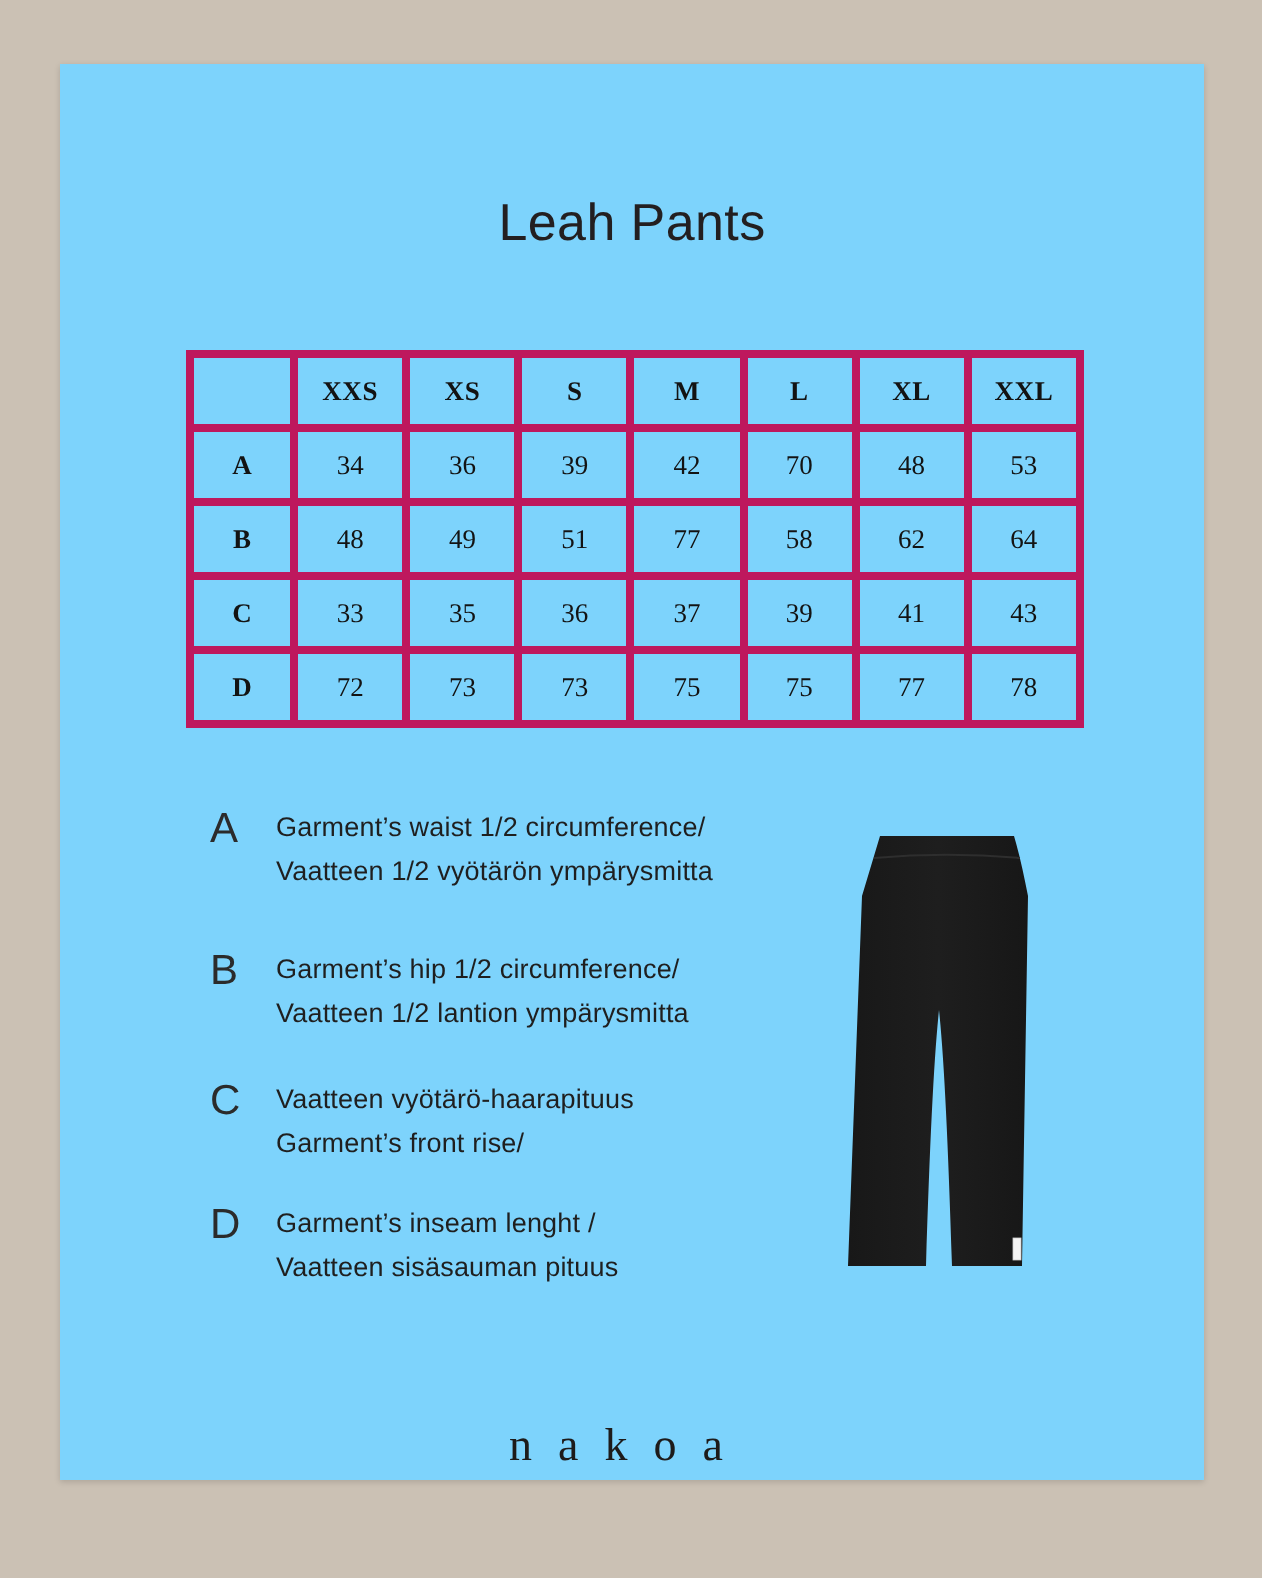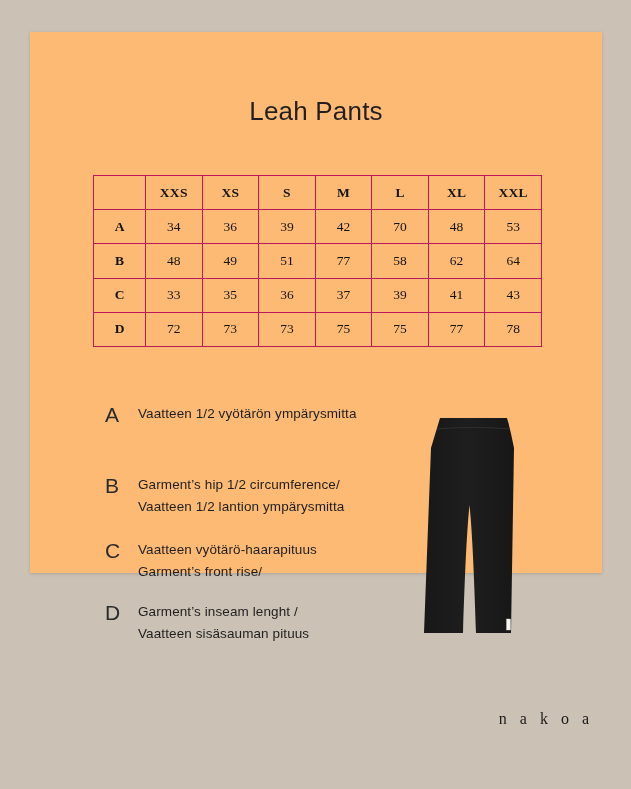--- a/index.html
+++ b/index.html
@@ -10,22 +10,22 @@
   }
   .frame {
     position: relative;
     width: 631px; height: 789px;
     background: #cbc1b4;
     overflow: hidden;
   }
   .card {
     position: absolute;
     left: 30px; top: 32px;
-    width: 572px; height: 541px;
-    background: #fdba74;
+    width: 572px; height: 708px;
+    background: #7dd3fc;
     box-shadow: 0 1px 3px rgba(0,0,0,0.15);
   }
   .title {
     position: absolute;
     left: 0; right: 0; top: 64px;
     text-align: center;
     font-size: 26px;
     font-weight: 400;
     letter-spacing: 0.2px;
     color: #231f20;
@@ -34,21 +34,21 @@
     position: absolute;
     left: 63px; top: 143px;
     width: 449px; height: 172px;
     border-collapse: collapse;
     table-layout: fixed;
     font-family: "Liberation Serif", serif;
     color: #131313;
   }
   table.size-table col.c-label { width: 52px; }
   table.size-table th, table.size-table td {
-    border: 1px solid #be185d;
+    border: 4px solid #be185d;
     text-align: center;
     vertical-align: middle;
     padding: 0;
     height: 33px;
     font-size: 13.5px;
   }
   table.size-table thead th { font-weight: 700; letter-spacing: 0.3px; }
   table.size-table tbody th { font-weight: 700; }
   table.size-table tbody td { font-weight: 400; }
   .legend-item {
@@ -76,24 +76,24 @@
   .legend-b { top: 442px; }
   .legend-c { top: 507px; }
   .legend-d { top: 569px; }
   .pants-figure {
     position: absolute;
     left: 380px; top: 382px;
     width: 115px; height: 230px;
   }
   .logo {
     position: absolute;
-    left: 0; right: 0; top: 678px;
-    text-align: right;
+    left: 0; right: 16px; top: 678px;
+    text-align: center;
     font-family: "Liberation Serif", serif;
-    font-size: 16px;
+    font-size: 23px;
     font-weight: 400;
     letter-spacing: 13px;
     text-indent: 13px;
     color: #1d1b1a;
   }
 </style>
 </head>
 <body>
 
 <div class="frame">
@@ -158,20 +158,21 @@
           <td>75</td>
           <td>77</td>
           <td>78</td>
         </tr>
       </tbody>
     </table>
 
     <div class="legend-item legend-a">
       <div class="legend-letter">A</div>
       <div class="legend-text">
+        <div>Garment’s waist 1/2 circumference/</div>
         <div>Vaatteen 1/2 vyötärön ympärysmitta</div>
       </div>
     </div>
 
     <div class="legend-item legend-b">
       <div class="legend-letter">B</div>
       <div class="legend-text">
         <div>Garment’s hip 1/2 circumference/</div>
         <div>Vaatteen 1/2 lantion ympärysmitta</div>
       </div>

